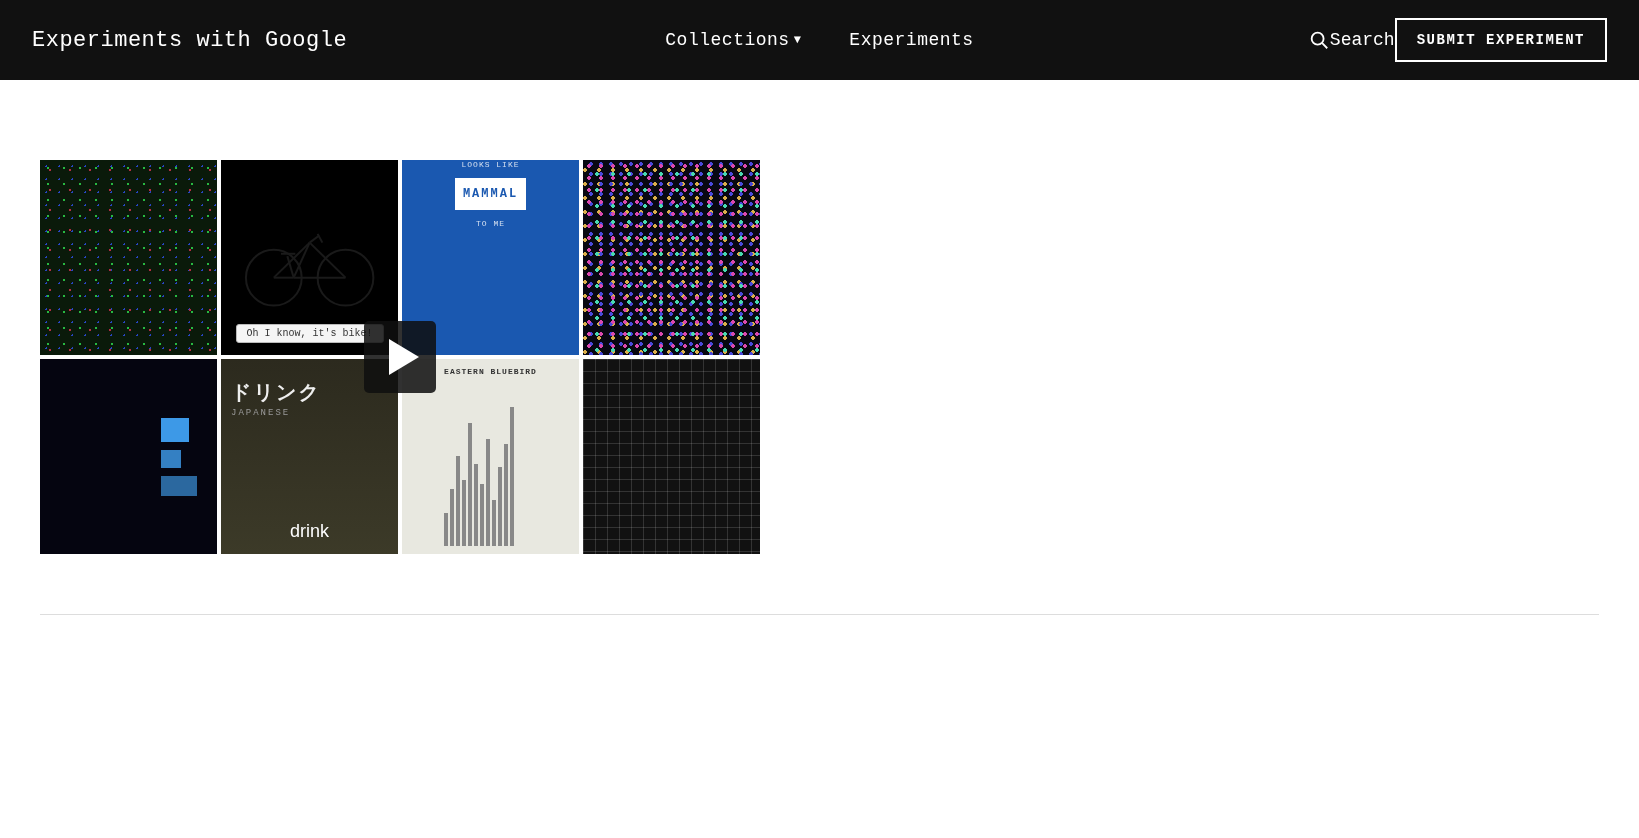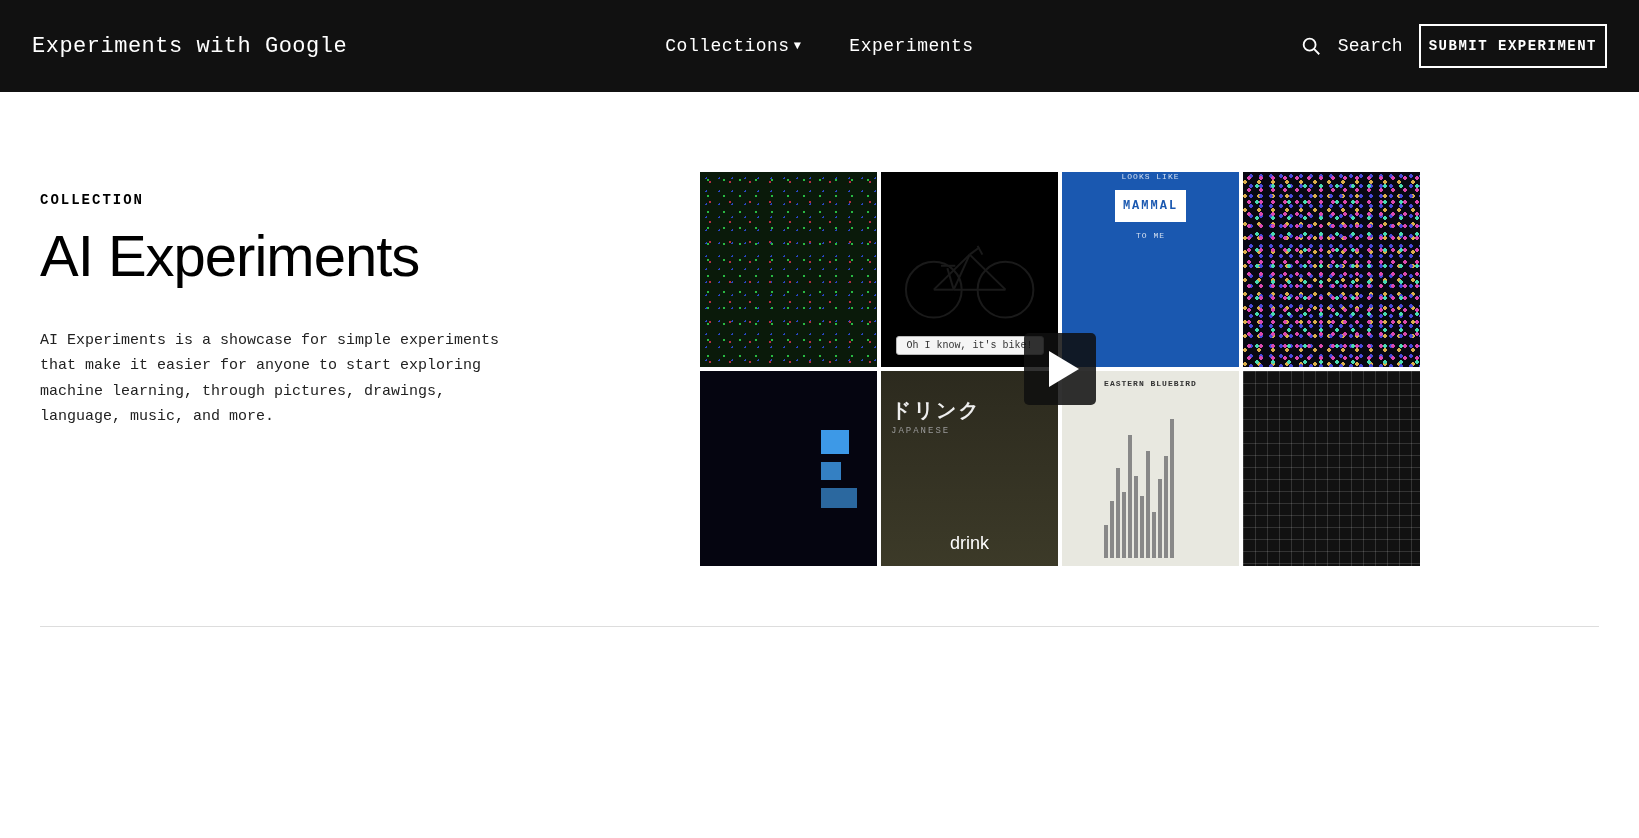--- a/index.html
+++ b/index.html
@@ -13,21 +13,21 @@
       background: #fff;
       color: #000;
     }
 
     
     nav {
       background: #111;
       display: flex;
       align-items: center;
       padding: 0 32px;
-      height: 92px;
+      height: 80px;
       position: relative;
     }
 
     .nav-logo {
       color: #fff;
       font-family: 'Courier New', Courier, monospace;
       font-size: 22px;
       font-weight: 400;
       letter-spacing: 0.5px;
       white-space: nowrap;
@@ -56,21 +56,20 @@
     }
 
     .nav-link .chevron {
       font-size: 12px;
     }
 
     .nav-right {
       margin-left: auto;
       display: flex;
       align-items: center;
-      gap: 16px;
     }
 
     .search-icon-wrap {
       color: #fff;
       cursor: pointer;
       display: flex;
       align-items: center;
     }
 
     .search-icon-wrap svg {
@@ -89,21 +88,21 @@
     }
 
     .submit-btn {
       color: #fff;
       border: 2px solid #fff;
       background: transparent;
       font-family: 'Courier New', Courier, monospace;
       font-size: 14px;
       font-weight: 700;
       letter-spacing: 1.5px;
-      padding: 12px 8px;
+      padding: 12px 20px;
       cursor: pointer;
       text-transform: uppercase;
     }
 
     
     .main-content {
       padding: 80px 60px 60px 40px;
       display: flex;
       align-items: flex-start;
       gap: 60px;
@@ -188,28 +187,20 @@
         <line x1="15.5" y1="15.5" x2="21" y2="21"></line>
       </svg>
     </span>
     <span class="search-label">Search</span>
     <button class="submit-btn">SUBMIT EXPERIMENT</button>
   </div>
 </nav>
 
 <div class="main-content">
 
-  <div class="left-panel">
-    <div class="collection-label">COLLECTION</div>
-    <h1 class="page-title">AI Experiments</h1>
-    <p class="description" style="white-space: pre-line;">AI Experiments is a showcase for simple experiments
-that make it easier for anyone to start exploring
-machine learning, through pictures, drawings,
-language, music, and more.</p>
-  </div>
 
   <div class="right-panel">
     <div class="mosaic-grid" style="display: grid; grid-template-columns: repeat(4, 1fr); grid-template-rows: repeat(2, 195px); gap: 4px; max-width: 720px; position: relative;">
         <div style="grid-area: 1 / 1; overflow: hidden; position: relative; background: rgb(10, 26, 10); display: flex; align-items: center; justify-content: center;">
           <div style="position:absolute;inset:0;background-image:radial-gradient(circle,#33ee55 1px,transparent 1px),radial-gradient(circle,#ee3355 1px,transparent 1px),radial-gradient(circle,#3355ff 1px,transparent 1px);background-size:16px 16px,20px 20px,13px 13px;opacity:0.75;"></div>
         </div>
         <div style="grid-area: 1 / 2; overflow: hidden; position: relative; background: #000000; display: flex; align-items: center; justify-content: center;">
           <svg style="width:90%;height:90%" viewBox="0 0 200 130" fill="none" stroke="#1a1a1a" stroke-width="2.5">
       <circle cx="55" cy="90" r="35"></circle>
       <circle cx="145" cy="90" r="35"></circle>
@@ -236,21 +227,21 @@
           <div style="position:absolute;inset:0;background-image:radial-gradient(circle,#ff55cc 2px,transparent 2px),radial-gradient(circle,#55ffcc 2px,transparent 2px),radial-gradient(circle,#5555ff 2px,transparent 2px),radial-gradient(circle,#ffcc55 2px,transparent 2px);background-size:12px 12px,16px 16px,10px 10px,14px 14px;background-position:0 0,6px 6px,3px 9px,9px 3px;opacity:0.85;"></div>
         </div>
         <div style="grid-area: 2 / 1; overflow: hidden; position: relative; background: rgb(5, 5, 16); display: flex; align-items: center; justify-content: center;">
           <div style="position:absolute;right:20px;top:50%;transform:translateY(-50%);display:flex;flex-direction:column;gap:8px;">
       <div style="width:28px;height:24px;background:#44aaff;opacity:0.9;"></div>
       <div style="width:20px;height:18px;background:#44aaff;opacity:0.75;"></div>
       <div style="width:36px;height:20px;background:#44aaff;opacity:0.6;"></div>
     </div>
         </div>
         <div style="grid-area: 2 / 2; overflow: hidden; position: relative; background: linear-gradient(rgb(44, 42, 30) 0%, rgb(60, 58, 40) 100%); display: flex; align-items: center; justify-content: center;">
-          <div style="position:absolute;top:26px;left:10px;">
+          <div style="position:absolute;top:20px;left:10px;">
       <div style="color:#eee;font-size:20px;font-weight:bold;letter-spacing:2px;">ドリンク</div>
       <div style="color:#999;font-size:9px;letter-spacing:2px;margin-top:2px;">JAPANESE</div>
     </div>
     <div style="position:absolute;bottom:12px;left:50%;transform:translateX(-50%);color:#fff;font-family:Arial,sans-serif;font-size:18px;">drink</div>
         </div>
         <div style="grid-area: 2 / 3; overflow: hidden; position: relative; background: rgb(232, 232, 224); display: flex; align-items: center; justify-content: center; text-align: right;">
           <div style="padding:8px;height:100%;display:flex;flex-direction:column;gap:6px;">
       <div style="font-family:'Courier New',monospace;font-size:8px;font-weight:bold;letter-spacing:1px;color:#333;">EASTERN BLUEBIRD</div>
       <div style="display:flex;gap:2px;align-items:flex-end;flex:1;">
         <div style="width:4px;height:20%;background:#888;"></div>

